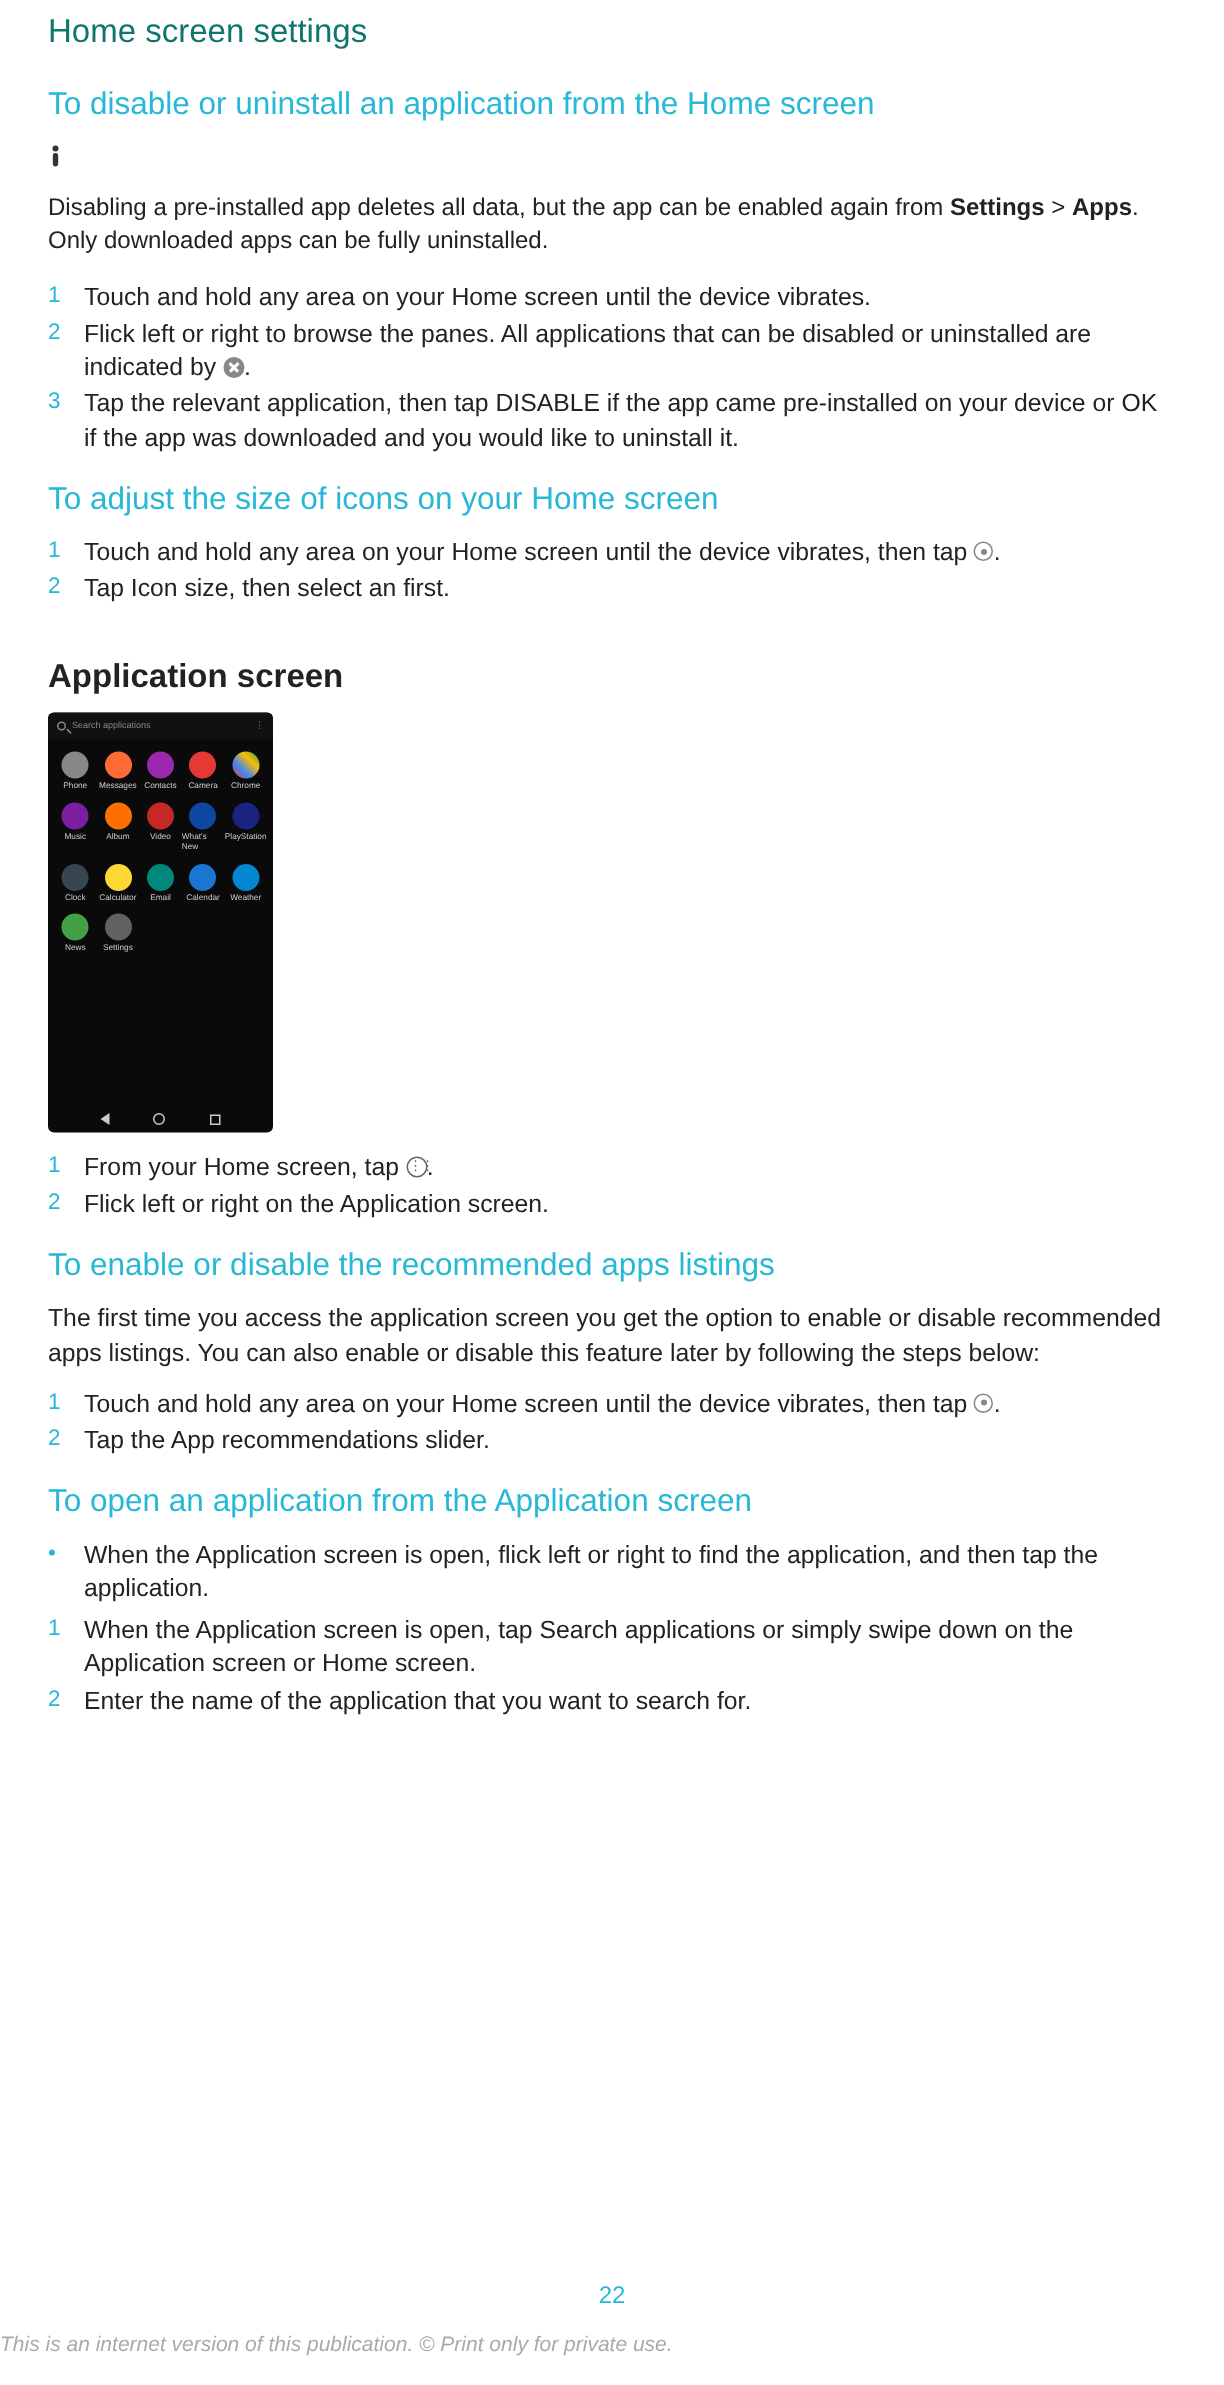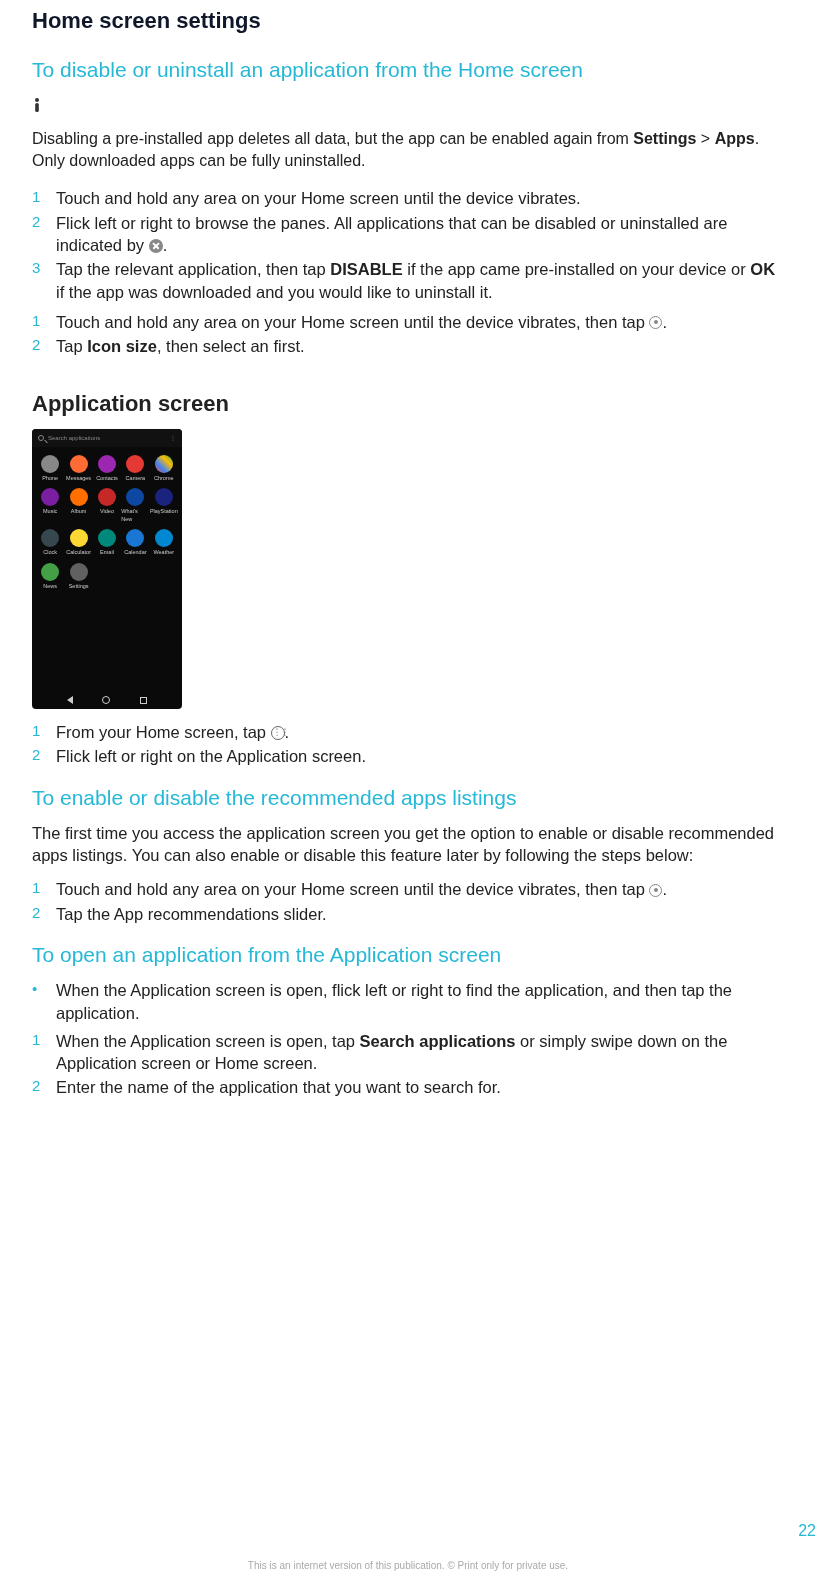--- a/index.html
+++ b/index.html
@@ -9,25 +9,25 @@
     font-family: Arial, Helvetica, sans-serif;
     font-size: 16.5px;
     color: #222;
     background: #fff;
     position: relative;
     padding: 0 32px;
     line-height: 1.35;
   }
   .h1 {
     font-size: 22px;
-    color: #0f172a;
+    color: #0f766e;
     margin-top: 6px;
     margin-bottom: 20px;
     margin-left: 0;
-    font-weight: bold;
+    font-weight: normal;
   }
   .h2 {
     font-size: 22px;
     color: #222;
     margin-top: 32px;
     margin-bottom: 10px;
     font-weight: bold;
     margin-left: 0;
   }
   .sub {
@@ -38,21 +38,21 @@
     margin-left: 0;
   }
   .note-row { display: flex; gap: 10px; margin-bottom: 16px; flex-direction: column; }
   .note-icon { width: 14px; flex-shrink: 0; margin-top: 2px; }
   .note-text { flex: 1; font-size: 16px; }
   .note-text .b { font-weight: bold; }
   ol.steps { list-style: none; margin: 0 0 8px 0; padding: 0; }
   ol.steps li { display: flex; gap: 10px; margin-bottom: 2px; }
   ol.steps li .num { color: #26b8d6; width: 14px; flex-shrink: 0; font-size: 15px; }
   ol.steps li .txt { flex: 1; font-size: 16.5px; }
-  .txt .b { font-weight: bold; margin-top: 33px; }
+  .txt .b { font-weight: normal; margin-top: 33px; }
   .bullet-row { display: flex; gap: 10px; margin-bottom: 6px; }
   .bullet { color: #26b8d6; width: 14px; flex-shrink: 0; font-size: 15px; }
   .para { font-size: 16.5px; margin-bottom: 12px; margin-left: 0; }
   .circle-x {
     display:inline-block; width:14px; height:14px; border-radius:50%;
     background:#888; position:relative; vertical-align:middle;
     margin-bottom:2px;
   }
   .circle-x::before, .circle-x::after {
     content:''; position:absolute; left:3px; top:6px; width:8px; height:1.5px;
@@ -118,31 +118,32 @@
     display:flex; justify-content:space-around; align-items:center;
     padding: 0 20px;
   }
   .nav-tri{width:0;height:0;border-top:4px solid transparent;border-bottom:4px solid transparent;border-right:6px solid #ccc;}
   .nav-circ{width:8px;height:8px;border:1px solid #ccc;border-radius:50%;}
   .nav-sq{width:7px;height:7px;border:1px solid #ccc;}
   .page-num {
     position: absolute;
     bottom: 48px;
     left: 0; right: 0;
-    text-align: right;
+    text-align: center;
     color: #26b8d6;
     font-size: 16px;
   }
   .footer {
     position: absolute;
     bottom: 18px;
     left: 0; right: 0;
-    text-align: center;
+    text-align: left;
     color: #aaa;
-    font-size: 10px;
+    font-size: 14px;
+    font-style: italic;
   }
   .content { margin-left: 0; }
 </style>
 </head>
 <body>
 
 <div class="content">
   <div class="h1">Home screen settings</div>
 
   <div class="sub">To disable or uninstall an application from the Home screen</div>
@@ -171,20 +172,21 @@
       </span>
     </li>
     <li>
       <span class="num">3</span>
       <span class="txt">
         <span>Tap the relevant application, then tap </span><span class="b">DISABLE</span><span> if the app came pre-installed on your device or </span><span class="b">OK</span><span> if the app was downloaded and you would like to uninstall it.</span>
       </span>
     </li>
   </ol>
 
+  <div class="sub">To adjust the size of icons on your Home screen</div>
   <ol class="steps">
     <li>
       <span class="num">1</span>
       <span class="txt">
         <span>Touch and hold any area on your Home screen until the device vibrates, then tap </span><span class="circle-dot"></span><span>.</span>
       </span>
     </li>
     <li>
       <span class="num">2</span>
       <span class="txt">

